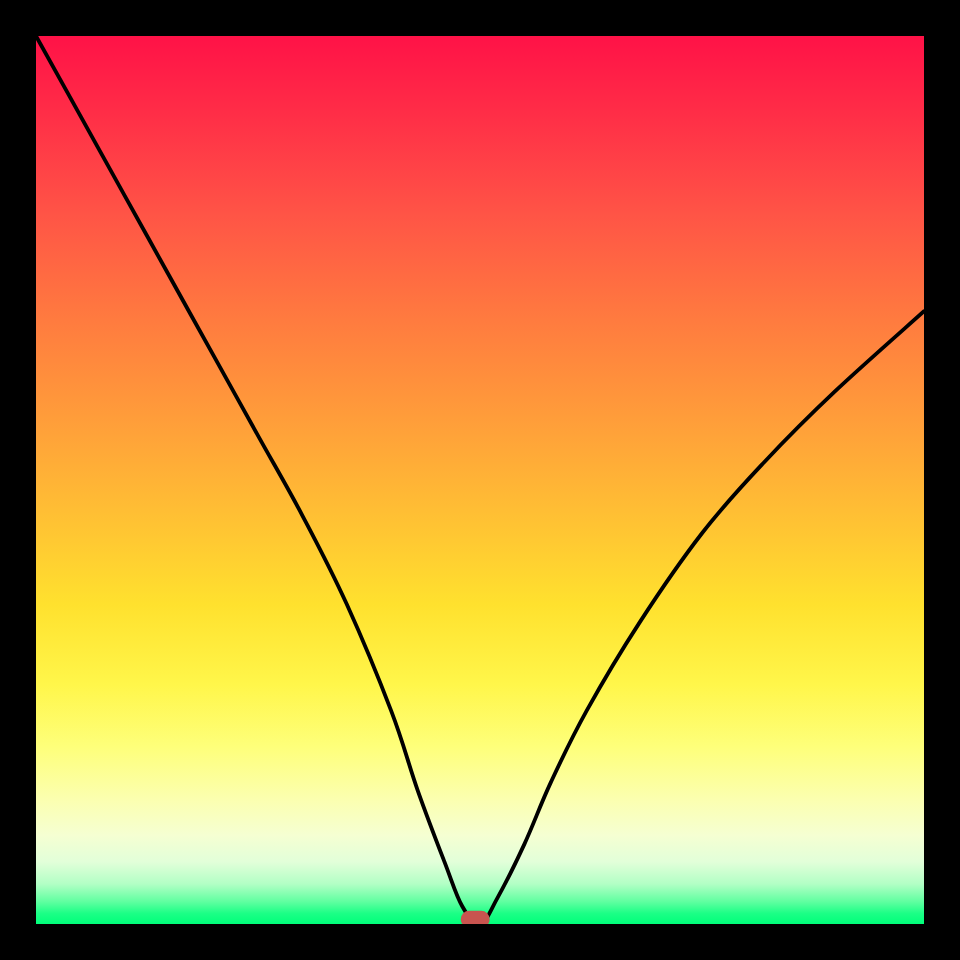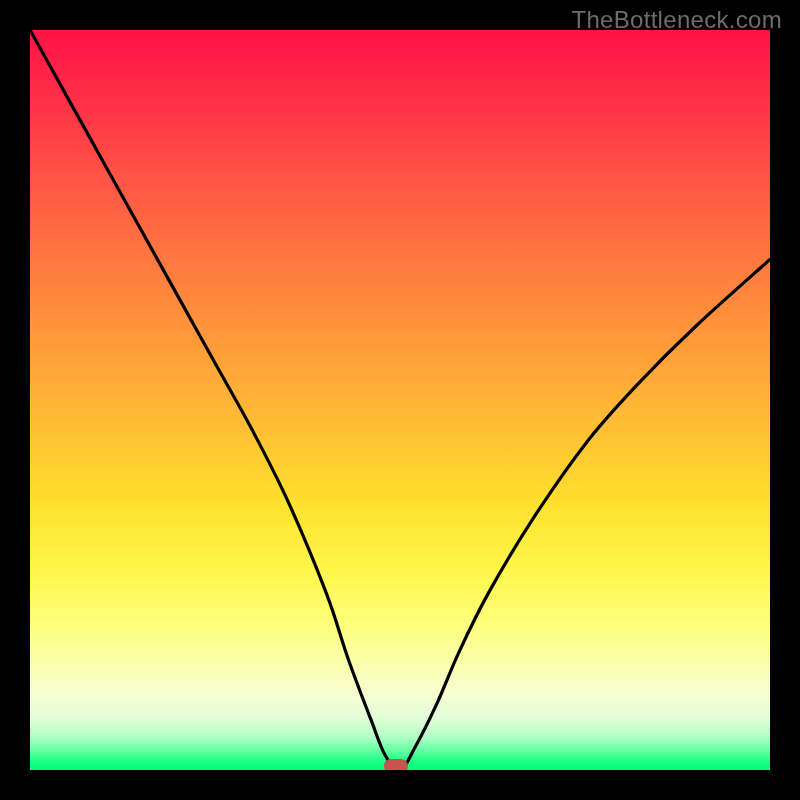--- a/index.html
+++ b/index.html
@@ -76,21 +76,20 @@
     background: #c9544f;
     border-radius: 7px;
     z-index: 4;
     transform: translate(-50%, -50%);
   }
 </style>
 </head>
 <body>
 
 <div class="frame">
-  <div class="watermark">TheBottleneck.com</div>
 
   <div class="plot">
     <div class="gradient"></div>
 
     <svg class="curve" viewBox="0 0 740 740" preserveAspectRatio="none">
       <path id="curve-path" fill="none" stroke="#000" stroke-width="3.2" stroke-linecap="round" stroke-linejoin="round" d="M 0.0 0.0 C 6.7 12.0, 23.7 42.6, 37.0 66.6 C 50.3 90.6, 60.7 109.2, 74.0 133.2 C 87.3 157.2, 97.7 175.8, 111.0 199.8 C 124.3 223.8, 134.7 242.4, 148.0 266.4 C 161.3 290.4, 171.7 309.0, 185.0 333.0 C 198.3 357.0, 208.7 374.3, 222.0 399.6 C 235.3 424.9, 245.7 444.3, 259.0 473.6 C 272.3 502.9, 285.3 534.4, 296.0 562.4 C 306.7 590.4, 310.2 606.4, 318.2 629.0 C 326.2 651.6, 333.7 670.9, 340.4 688.2 C 347.1 705.5, 349.9 715.9, 355.2 725.2 C 360.5 734.5, 364.7 741.3, 370.0 740.0 C 375.3 738.7, 378.1 729.8, 384.8 717.8 C 391.5 705.8, 399.0 690.7, 407.0 673.4 C 415.0 656.1, 419.9 641.6, 429.2 621.6 C 438.5 601.6, 445.5 586.4, 458.8 562.4 C 472.1 538.4, 485.9 515.0, 503.2 488.4 C 520.5 461.8, 536.4 438.4, 555.0 414.4 C 573.6 390.4, 586.8 376.5, 606.8 355.2 C 626.8 333.9, 642.0 318.6, 666.0 296.0 C 690.0 273.4, 726.7 241.4, 740.0 229.4"></path>
     </svg>
 
     <div class="marker" id="marker" style="left: 366.3px; top: 736px;"></div>
   </div>

